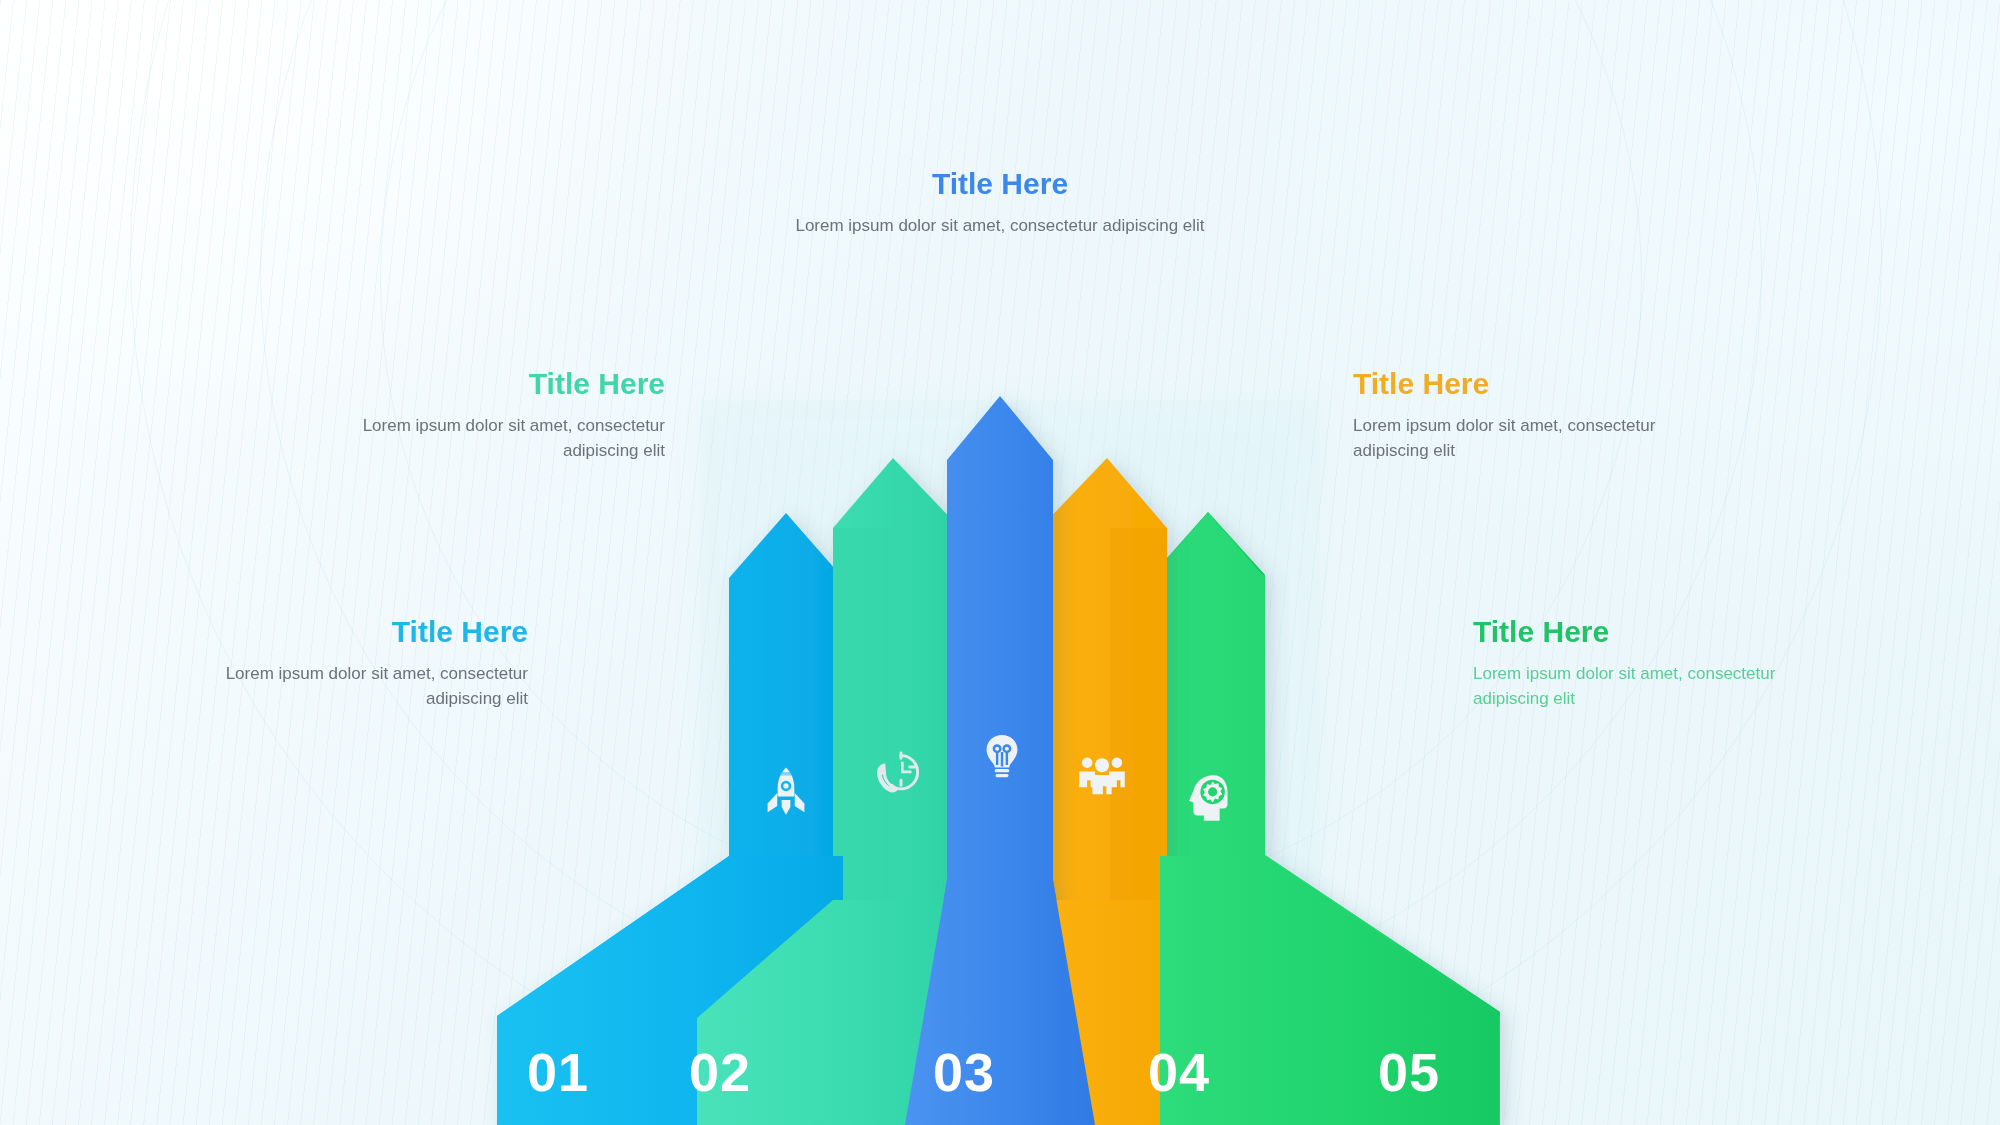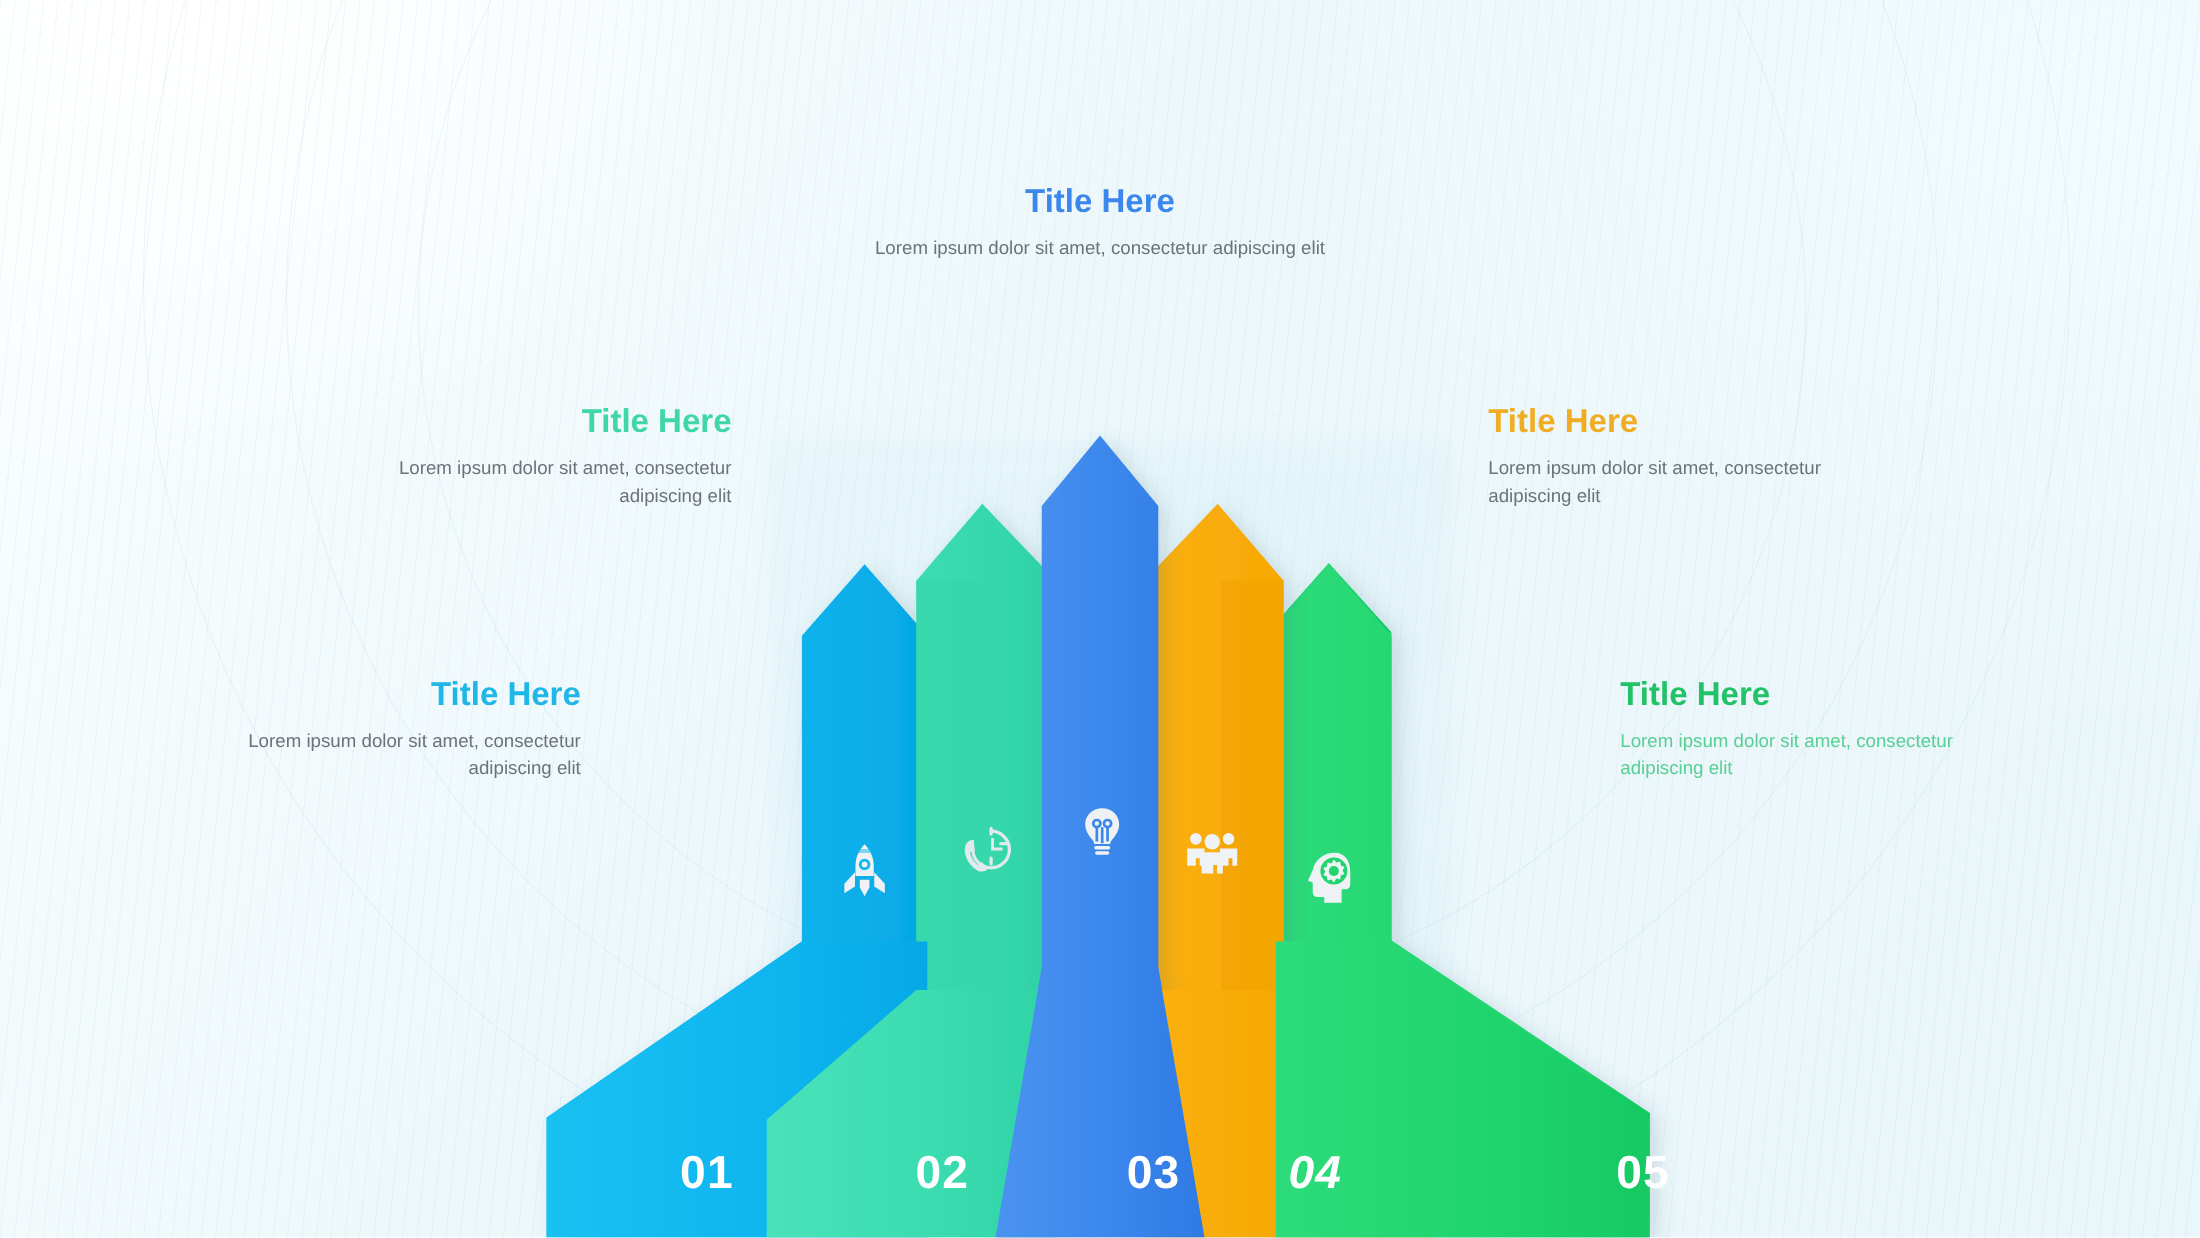--- a/index.html
+++ b/index.html
@@ -62,25 +62,25 @@
     display: flex;
     align-items: center;
     justify-content: center;
   }
   .icon-holder svg { display: block; }
 
   
   .num {
     position: absolute;
     color: #ffffff;
-    font-size: 42px;
+    font-size: 54px;
     font-weight: bold;
     letter-spacing: 1px;
     line-height: 1;
-    text-align: right;
+    text-align: left;
     width: 140px;
   }
 
   
   .tblock {
     position: absolute;
   }
   .tblock .ttl {
     font-size: 30px;
     font-weight: bold;
@@ -288,23 +288,23 @@
       <path d="M36 6C24 6 15 14 13 24l-5 11 5 2v10c0 3 2 5 5 5h7v6h18V44h4c3 0 5-2 5-5V26C52 14 46 6 36 6z"></path>
       <circle cx="35" cy="25" r="14" fill="#20d46e"></circle>
       <g fill="#eef2f4">
         <path d="M35 13l2.6 3.1 4-1 .6 4.1 3.8 1.6-2 3.6 2 3.6-3.8 1.6-.6 4.1-4-1L35 37l-2.6-3.3-4 1-.6-4.1-3.8-1.6 2-3.6-2-3.6 3.8-1.6.6-4.1 4 1z"></path>
       </g>
       <circle cx="35" cy="25" r="5.2" fill="#20d46e"></circle>
     </svg>
   </div>
 
   <div class="num" style="left:527px; top:1045px;">01</div>
-  <div class="num" style="left:741px; top:1045px;">02</div>
+  <div class="num" style="left:689px; top:1045px;">02</div>
   <div class="num" style="left:933px; top:1045px;">03</div>
-  <div class="num" style="left:1080px; top:1045px;font-style:italic;">04</div>
+  <div class="num" style="left:1148px; top:1045px;">04</div>
   <div class="num" style="left:1378px; top:1045px;">05</div>
 
   <div class="tblock align-center" style="left:780px; top:150px; width:440px;">
     <div class="ttl" style="color:#3b87ec;">Title Here</div>
     <div class="body" style="color:#6b7378;">Lorem ipsum dolor sit amet, consectetur adipiscing elit</div>
   </div>
 
   <div class="tblock align-right" style="left:340px; top:350px; width:325px;">
     <div class="ttl" style="color:#3fd6a8;">Title Here</div>
     <div class="body" style="color:#6b7378;">Lorem ipsum dolor sit amet, consectetur adipiscing elit</div>

